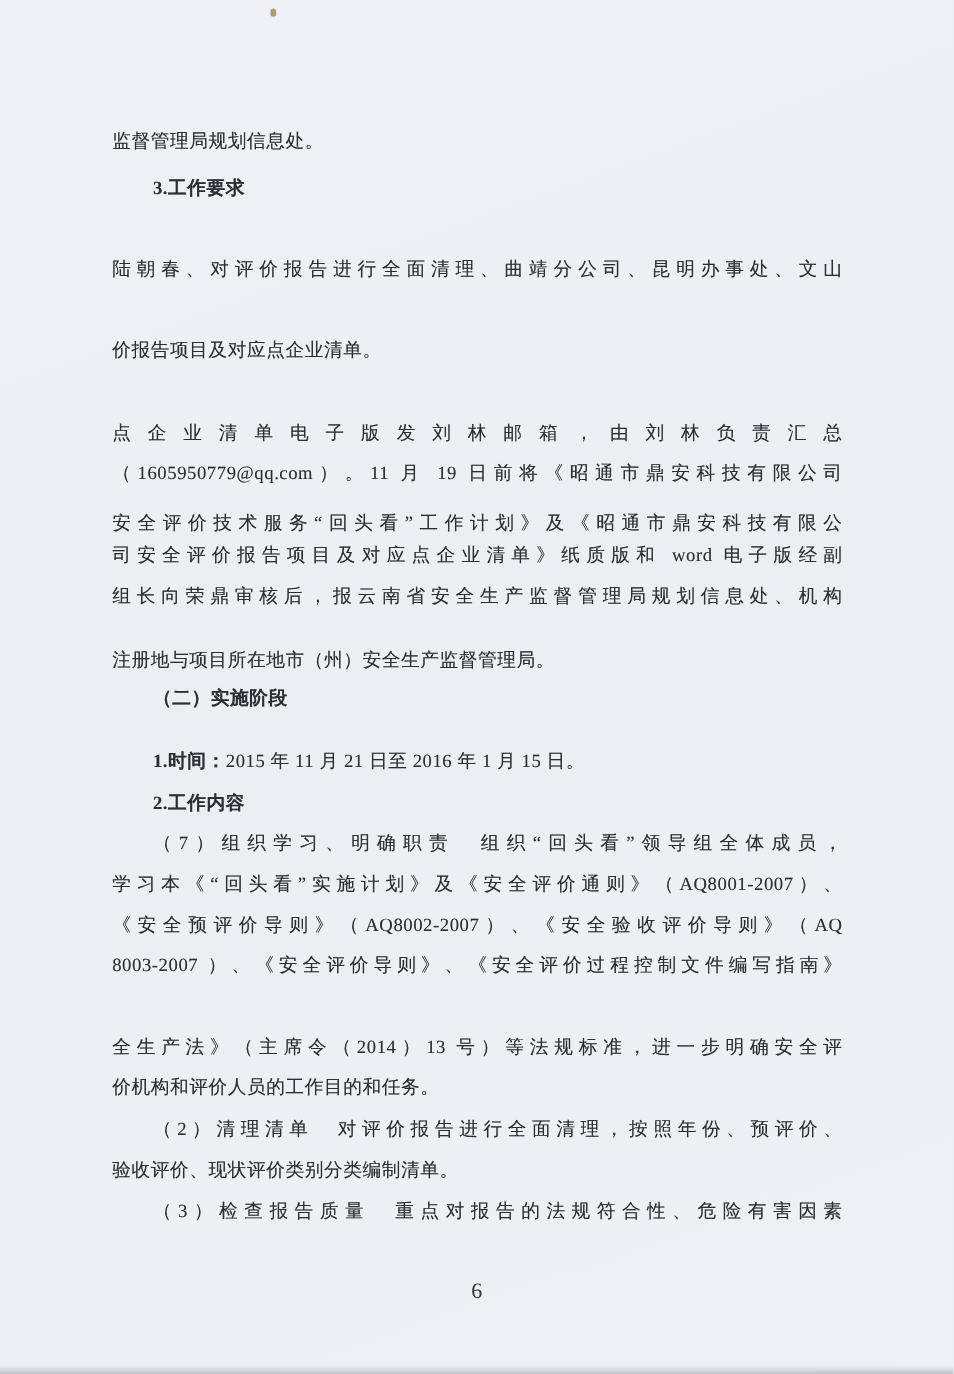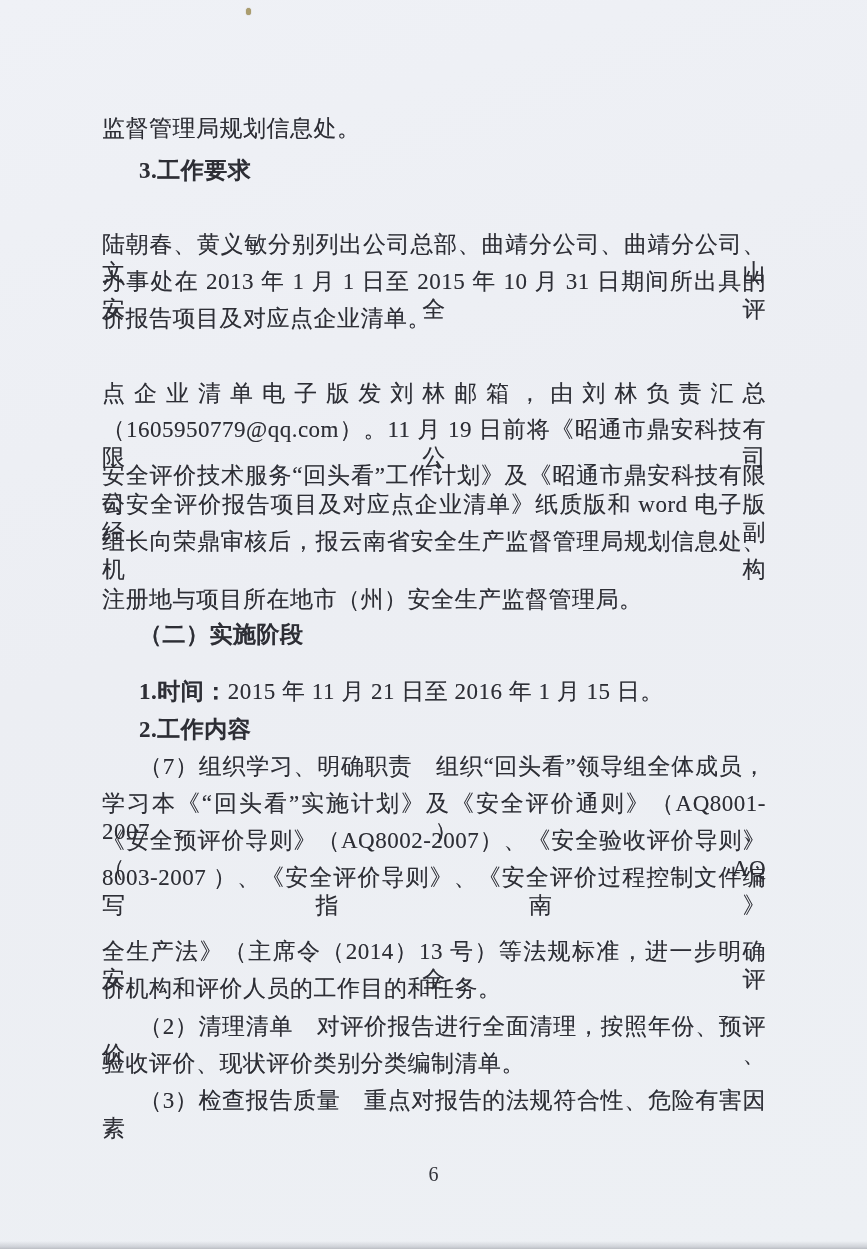--- a/index.html
+++ b/index.html
@@ -14,21 +14,21 @@
     margin: 0;
     background: linear-gradient(160deg, #eff1f6 0%, #ecEEf3 45%, #edf0f4 100%);
     background-color: #edeff4;
     overflow: hidden;
     font-family: "Liberation Serif", "DejaVu Serif", serif;
   }
   .line {
     position: absolute;
     left: 102px;
     width: 664px;
-    font-size: 23px;
+    font-size: 17px;
     line-height: 28px;
     color: #2d2e35;
     letter-spacing: 0.5px;
     text-shadow: 0 0 0.5px rgba(45,46,55,0.4);
   }
   .indent { text-indent: 37px; }
   .bold { font-weight: bold; }
   .justify {
     text-align: justify;
     text-align-last: justify;
@@ -66,22 +66,21 @@
 <body>
 
 <div class="page">
 
   <div class="speck"></div>
 
   <div class="line" style="top:115px">监督管理局规划信息处。</div>
 
   <div class="line indent bold" style="top:157px">3.工作要求</div>
 
-  <div class="line justify" style="top:231px">陆朝春、黄义敏分别列出公司总部、曲靖分公司、曲靖分公司、文山</div>
-  <div class="line justify" style="top:268px">办事处在 2013 年 1 月 1 日至 2015 年 10 月 31 日期间所出具的安全评</div>
+  <div class="line justify" style="top:231px">陆朝春、对评价报告进行全面清理、曲靖分公司、昆明办事处、文山</div>
   <div class="line" style="top:305px">价报告项目及对应点企业清单。</div>
 
   <div class="line justify" style="top:380px">点企业清单电子版发刘林邮箱，由刘林负责汇总</div>
   <div class="line justify" style="top:416px">（1605950779@qq.com）。11 月 19 日前将《昭通市鼎安科技有限公司</div>
   <div class="line justify" style="top:462px">安全评价技术服务“回头看”工作计划》及《昭通市鼎安科技有限公</div>
   <div class="line justify" style="top:491px">司安全评价报告项目及对应点企业清单》纸质版和 word 电子版经副</div>
   <div class="line justify" style="top:528px">组长向荣鼎审核后，报云南省安全生产监督管理局规划信息处、机构</div>
   <div class="line" style="top:586px">注册地与项目所在地市（州）安全生产监督管理局。</div>
 
   <div class="line indent bold" style="top:621px">（二）实施阶段</div>

